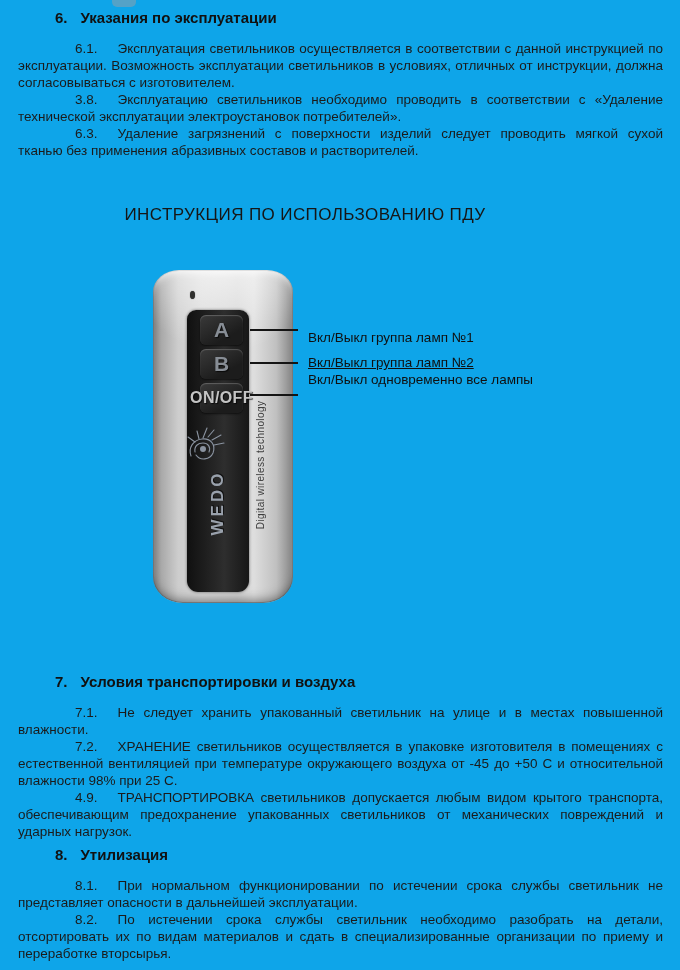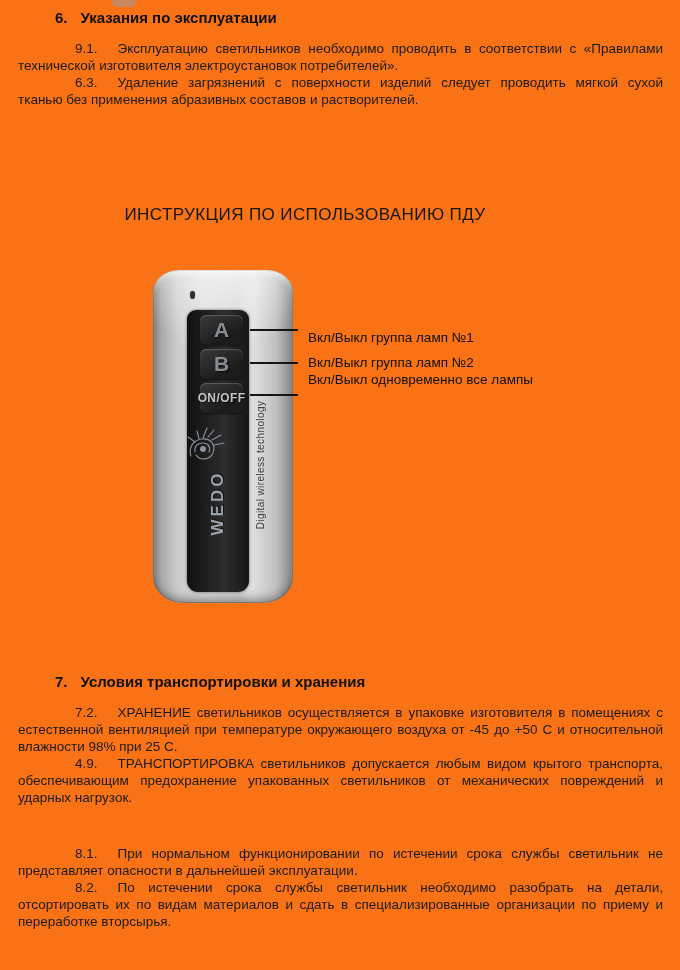--- a/index.html
+++ b/index.html
@@ -1,21 +1,21 @@
 <!DOCTYPE html>
 <html lang="ru"><head>
 <meta charset="utf-8">
 <style>
   html,body{margin:0;padding:0;background:#ffffff;}
   body{
     width:680px;height:970px;position:relative;overflow:hidden;
     font-family:"Liberation Sans","DejaVu Sans",sans-serif;
     color:#1b1b1b;
   }
-  .page{position:absolute;inset:0;background:#f97316;}
+  .page{position:absolute;inset:0;background:#0ea5e9;}
 
   
   .artifact{position:absolute;left:112px;top:0;width:24px;height:7px;
     background:#9aa0a6;opacity:.5;border-radius:0 0 5px 5px;}
 
   
   .sec{position:absolute;left:18px;width:645px;}
   .sec-6{top:8px;}
   .sec-7{top:672px;}
   .sec-8{top:845px;}
@@ -47,52 +47,53 @@
     box-shadow:0 0 3px rgba(0,0,0,.55);}
   .btn{position:absolute;left:13px;width:43px;height:30px;border-radius:6px;
     background:linear-gradient(150deg,#3a3a3a,#1c1c1c 70%);
     box-shadow:inset 0 1px 1px rgba(255,255,255,.22),0 1px 2px rgba(0,0,0,.6);
     display:flex;align-items:center;justify-content:center;}
   .btn-a{top:5px;}
   .btn-b{top:39px;}
   .btn-onoff{top:73px;}
   .btn-letter{font-size:21px;font-weight:bold;color:#878d95;
     text-shadow:1px 1px 1px rgba(0,0,0,.7);}
-  .btn-onoff-text{font-size:12px;font-weight:bold;color:#c4c4c4;letter-spacing:.4px;
+  .btn-onoff-text{font-size:16px;font-weight:bold;color:#c4c4c4;letter-spacing:.4px;
     text-shadow:1px 1px 1px rgba(0,0,0,.7);text-align:center;}
   .brand-wrap{position:absolute;left:-9px;top:183px;width:80px;height:20px;
     transform:rotate(-90deg);display:flex;align-items:center;justify-content:center;}
   .brand-text{font-size:17px;font-weight:bold;letter-spacing:3px;color:#99a1ac;
     text-shadow:1px 1px 0 rgba(0,0,0,.6);}
   .scribble{position:absolute;left:-4px;top:112px;}
   .side-wrap{position:absolute;left:32px;top:188px;width:150px;height:14px;
     transform:rotate(-90deg);display:flex;align-items:center;justify-content:center;}
   .side-text{font-size:10px;color:#3d3d3d;letter-spacing:.4px;white-space:nowrap;}
 
   
   .pline{position:absolute;left:250px;width:48px;height:2px;background:#141414;}
   .pline-1{top:329px;}
   .pline-2{top:362px;}
   .pline-3{top:394px;}
   .plabel{position:absolute;left:308px;font-size:13.5px;line-height:16px;
     color:#101010;white-space:nowrap;}
   .plabel-1{top:330px;}
-  .plabel-2{top:355px;}
+  .plabel-2{top:355px;text-decoration:underline;}
   .plabel-3{top:372px;}
 </style>
 </head>
 <body>
 
 <div class="page">
 
   <div class="artifact"></div>
 
   <div class="sec sec-6">
     <h2><span>6.</span><span class="htab"></span><span>Указания по эксплуатации</span></h2>
-    <p class="para"><span>9.1.</span><span class="ptab"></span><span>Эксплуатацию светильников необходимо проводить в соответствии с «Правилами технической изготовителя электроустановок потребителей».</span></p>
+    <p class="para"><span>6.1.</span><span class="ptab"></span><span>Эксплуатация светильников осуществляется в соответствии с данной инструкцией по эксплуатации. Возможность эксплуатации светильников в условиях, отличных от инструкции,  должна согласовываться с изготовителем.</span></p>
+    <p class="para"><span>3.8.</span><span class="ptab"></span><span>Эксплуатацию светильников необходимо проводить в соответствии с «Удаление технической эксплуатации электроустановок потребителей».</span></p>
     <p class="para"><span>6.3.</span><span class="ptab"></span><span>Удаление загрязнений с поверхности изделий следует проводить мягкой сухой тканью без применения абразивных составов и растворителей.</span></p>
   </div>
 
   <div class="pdu-title">ИНСТРУКЦИЯ ПО ИСПОЛЬЗОВАНИЮ ПДУ</div>
 
   <div class="remote">
     <div class="remote-body"></div>
     <div class="led"></div>
     <div class="panel">
       <div class="btn btn-a">
@@ -123,23 +124,25 @@
 
   <div class="pline pline-1"></div>
   <div class="pline pline-2"></div>
   <div class="pline pline-3"></div>
 
   <div class="plabel plabel-1">Вкл/Выкл группа ламп №1</div>
   <div class="plabel plabel-2">Вкл/Выкл группа ламп №2</div>
   <div class="plabel plabel-3">Вкл/Выкл одновременно все лампы</div>
 
   <div class="sec sec-7">
-    <h2><span>7.</span><span class="htab"></span><span>Условия транспортировки и хранения</span></h2>
+    <h2><span>7.</span><span class="htab"></span><span>Условия транспортировки и воздуха</span></h2>
+    <p class="para"><span>7.1.</span><span class="ptab"></span><span>Не следует хранить упакованный светильник на улице и в местах повышенной влажности.</span></p>
     <p class="para"><span>7.2.</span><span class="ptab"></span><span>ХРАНЕНИЕ светильников осуществляется в упаковке изготовителя в помещениях с естественной вентиляцией при температуре окружающего воздуха от -45 до +50 С и относительной влажности 98% при 25 С.</span></p>
     <p class="para"><span>4.9.</span><span class="ptab"></span><span>ТРАНСПОРТИРОВКА светильников допускается любым видом крытого транспорта, обеспечивающим предохранение упакованных светильников от механических повреждений и ударных нагрузок.</span></p>
   </div>
 
   <div class="sec sec-8">
+    <h2><span>8.</span><span class="htab"></span><span>Утилизация</span></h2>
     <p class="para"><span>8.1.</span><span class="ptab"></span><span>При нормальном функционировании по истечении срока службы светильник не представляет опасности в дальнейшей эксплуатации.</span></p>
     <p class="para"><span>8.2.</span><span class="ptab"></span><span>По истечении срока службы светильник необходимо разобрать на детали, отсортировать их по видам материалов и сдать в специализированные организации по приему и переработке вторсырья.</span></p>
   </div>
 
 </div>
 
 </body></html>

